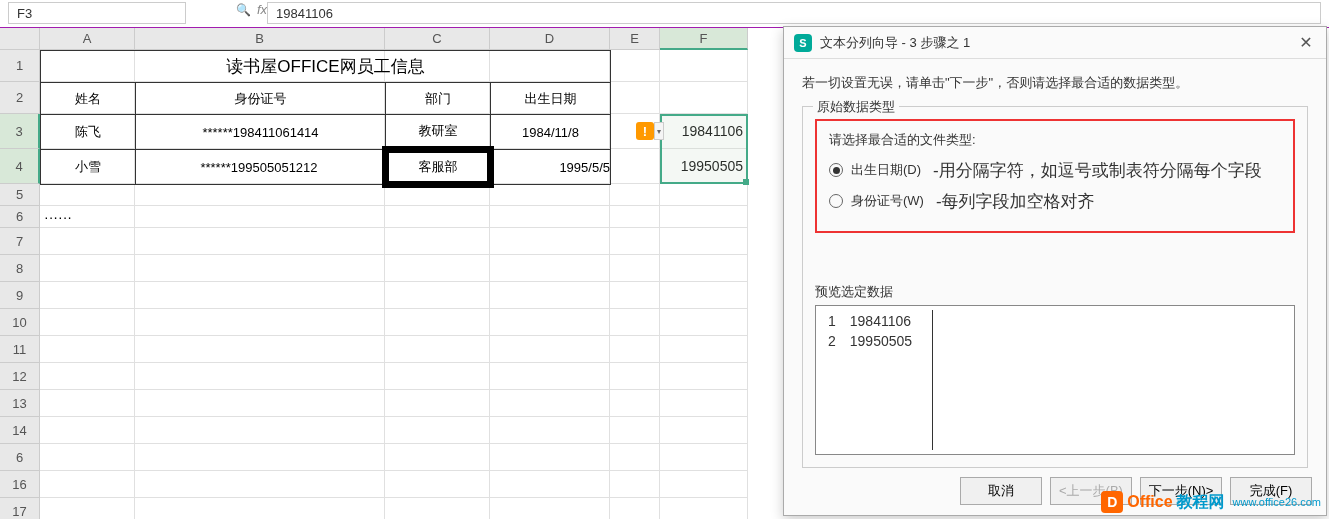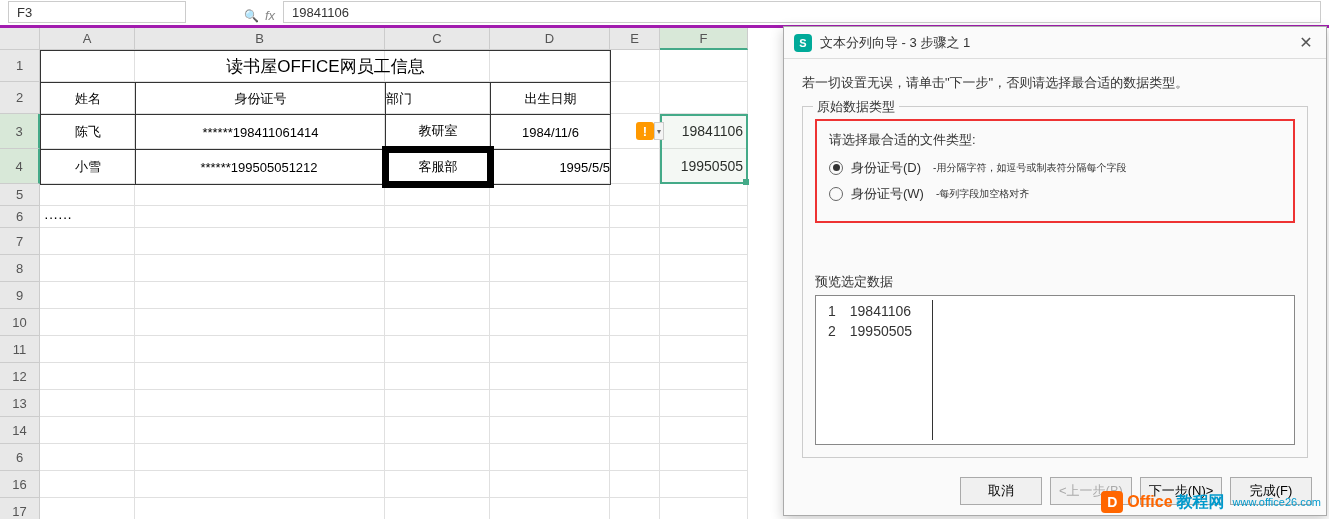--- a/index.html
+++ b/index.html
@@ -1,19 +1,19 @@
 <!DOCTYPE html>
 <html><head>
   <meta charset="utf-8">
   <style>
     * { margin: 0; padding: 0; box-sizing: border-box; font-family: "Microsoft YaHei", Arial, sans-serif; }
     body { background: #fff; font-size: 13px; width: 1329px; height: 519px; position: relative; overflow: hidden; }
     
     
-    .formula-bar { display: flex; align-items: flex-end; height: 28px; border-bottom: 3px solid #a21caf; padding: 2px 8px; gap: 8px; }
+    .formula-bar { display: flex; align-items: flex-start; height: 28px; border-bottom: 1px solid #a21caf; padding: 2px 8px; }
     .name-box { width: 178px; height: 22px; border: 1px solid #ccc; padding: 2px 8px; font-size: 13px; color: #333; }
     .fx-area { display: flex; align-items: center; gap: 6px; margin-left: 50px; }
     .fx-icon { color: #888; font-size: 12px; }
     .fx-label { color: #888; font-style: italic; font-size: 13px; }
     .formula-input { border: 1px solid #ccc; height: 22px; flex: 1; padding: 2px 8px; font-size: 13px; color: #333; min-width: 400px; }
     
     
     .sheet-area { display: flex; }
     .corner { width: 40px; height: 22px; background: #e8e8e8; border-right: 1px solid #ccc; border-bottom: 1px solid #ccc; }
     .col-h { height: 22px; background: #e8e8e8; border-right: 1px solid #ccc; border-bottom: 1px solid #ccc; display: flex; align-items: center; justify-content: center; color: #555; font-size: 13px; }
@@ -44,21 +44,21 @@
     .dlg-body { padding: 14px 18px; font-size: 13px; color: #333; }
     .dlg-text { margin-bottom: 4px; line-height: 1.6; }
     .fieldset { border: 1px solid #ccc; margin-top: 12px; padding: 12px; position: relative; }
     .fieldset-label { position: absolute; top: -9px; left: 10px; background: #fafafa; padding: 0 4px; font-size: 13px; }
     .red-box { border: 2px solid #e33; padding: 10px 12px; position: relative; }
     .red-box-label { margin-bottom: 10px; }
     .radio-row { display: flex; align-items: center; margin: 8px 0; gap: 8px; }
     .radio { width: 14px; height: 14px; border: 1px solid #666; border-radius: 50%; display: flex; align-items: center; justify-content: center; }
     .radio.checked::after { content: ''; width: 7px; height: 7px; background: #333; border-radius: 50%; }
     .radio-label { font-size: 13px; }
-    .radio-desc { font-size: 10px; margin-left: 4px; }
+    .radio-desc { font-size: 17px; margin-left: 4px; }
     .preview-label { margin-top: 50px; margin-bottom: 4px; font-size: 13px; }
     .preview-box { border: 1px solid #888; background: #fff; height: 150px; padding: 4px; font-size: 14px; position: relative; }
     .preview-table { font-size: 14px; }
     .preview-table td { padding: 1px 6px; }
     .preview-sep { position: absolute; left: 116px; top: 4px; bottom: 4px; width: 1px; background: #333; }
     .dlg-buttons { position: absolute; bottom: 10px; right: 14px; display: flex; gap: 8px; }
     .dlg-btn { min-width: 82px; height: 28px; border: 1px solid #aaa; background: #f0f0f0; font-size: 13px; display: flex; align-items: center; justify-content: center; cursor: pointer; }
     .dlg-btn.disabled { color: #aaa; }
     
     
@@ -255,28 +255,28 @@
 
         <div style="position:absolute;left:0;top:0;">
           <table style="border-collapse:collapse;">
             <tbody>
                 <tr class="title-row">
                   <td colspan="4" style="width:570px;border:1px solid #333;text-align:center;font-size:17px;height:32px">读书屋OFFICE网员工信息</td>
                 </tr>
             <tr class="hdr-row">
               <td style="width:95px;border:1px solid #333;text-align:center;height:32px">姓名</td>
               <td style="width:250px;border:1px solid #333;text-align:center">身份证号</td>
-              <td style="width:105px;border:1px solid #333;">部门</td>
+              <td style="width:105px;border:1px solid #333;text-align:center">部门</td>
               <td style="width:120px;border:1px solid #333;text-align:center">出生日期</td>
             </tr>
             <tr class="data-row">
               <td style="width:95px;border:1px solid #333;text-align:center;height:35px">陈飞</td>
               <td style="width:250px;border:1px solid #333;text-align:center">******198411061414</td>
               <td style="width:105px;border:1px solid #333;text-align:center">教研室</td>
-              <td style="width:120px;border:1px solid #333;text-align:center">1984/11/6</td>
+              <td style="width:120px;border:1px solid #333;text-align:center">1984/11/8</td>
             </tr>
             <tr class="data-row">
               <td style="width:95px;border:1px solid #333;text-align:center;height:35px">小雪</td>
               <td style="width:250px;border:1px solid #333;text-align:center">******199505051212</td>
               <td style="width:105px;border:7px solid #000000;text-align:center">客服部</td>
               <td style="width:120px;border:1px solid #333;text-align:right">1995/5/5</td>
             </tr>
           </tbody>
             </table>
         </div>
@@ -300,21 +300,21 @@
   </div>
   <div class="dlg-body">
     <div class="dlg-text">若一切设置无误，请单击"下一步"，否则请选择最合适的数据类型。</div>
 
     <div class="fieldset">
       <div class="fieldset-label">原始数据类型</div>
       <div class="red-box">
         <div class="red-box-label">请选择最合适的文件类型:</div>
         <div class="radio-row">
           <div class="radio checked"></div>
-          <span class="radio-label">身份证号(D)</span>
+          <span class="radio-label">出生日期(D)</span>
           <span class="radio-desc">-用分隔字符，如逗号或制表符分隔每个字段</span>
         </div>
         <div class="radio-row">
           <div class="radio"></div>
           <span class="radio-label">身份证号(W)</span>
           <span class="radio-desc">-每列字段加空格对齐</span>
         </div>
       </div>
 
       <div class="preview-label">预览选定数据</div>

